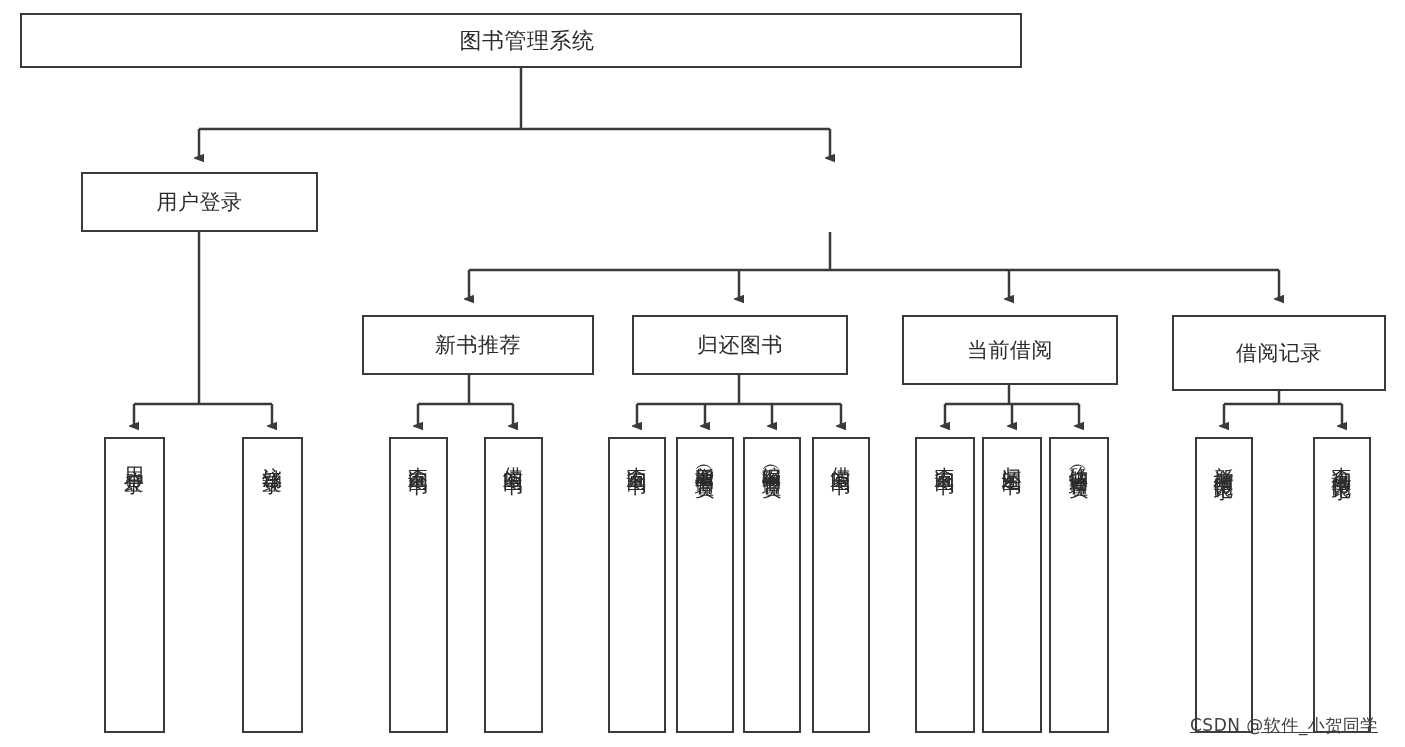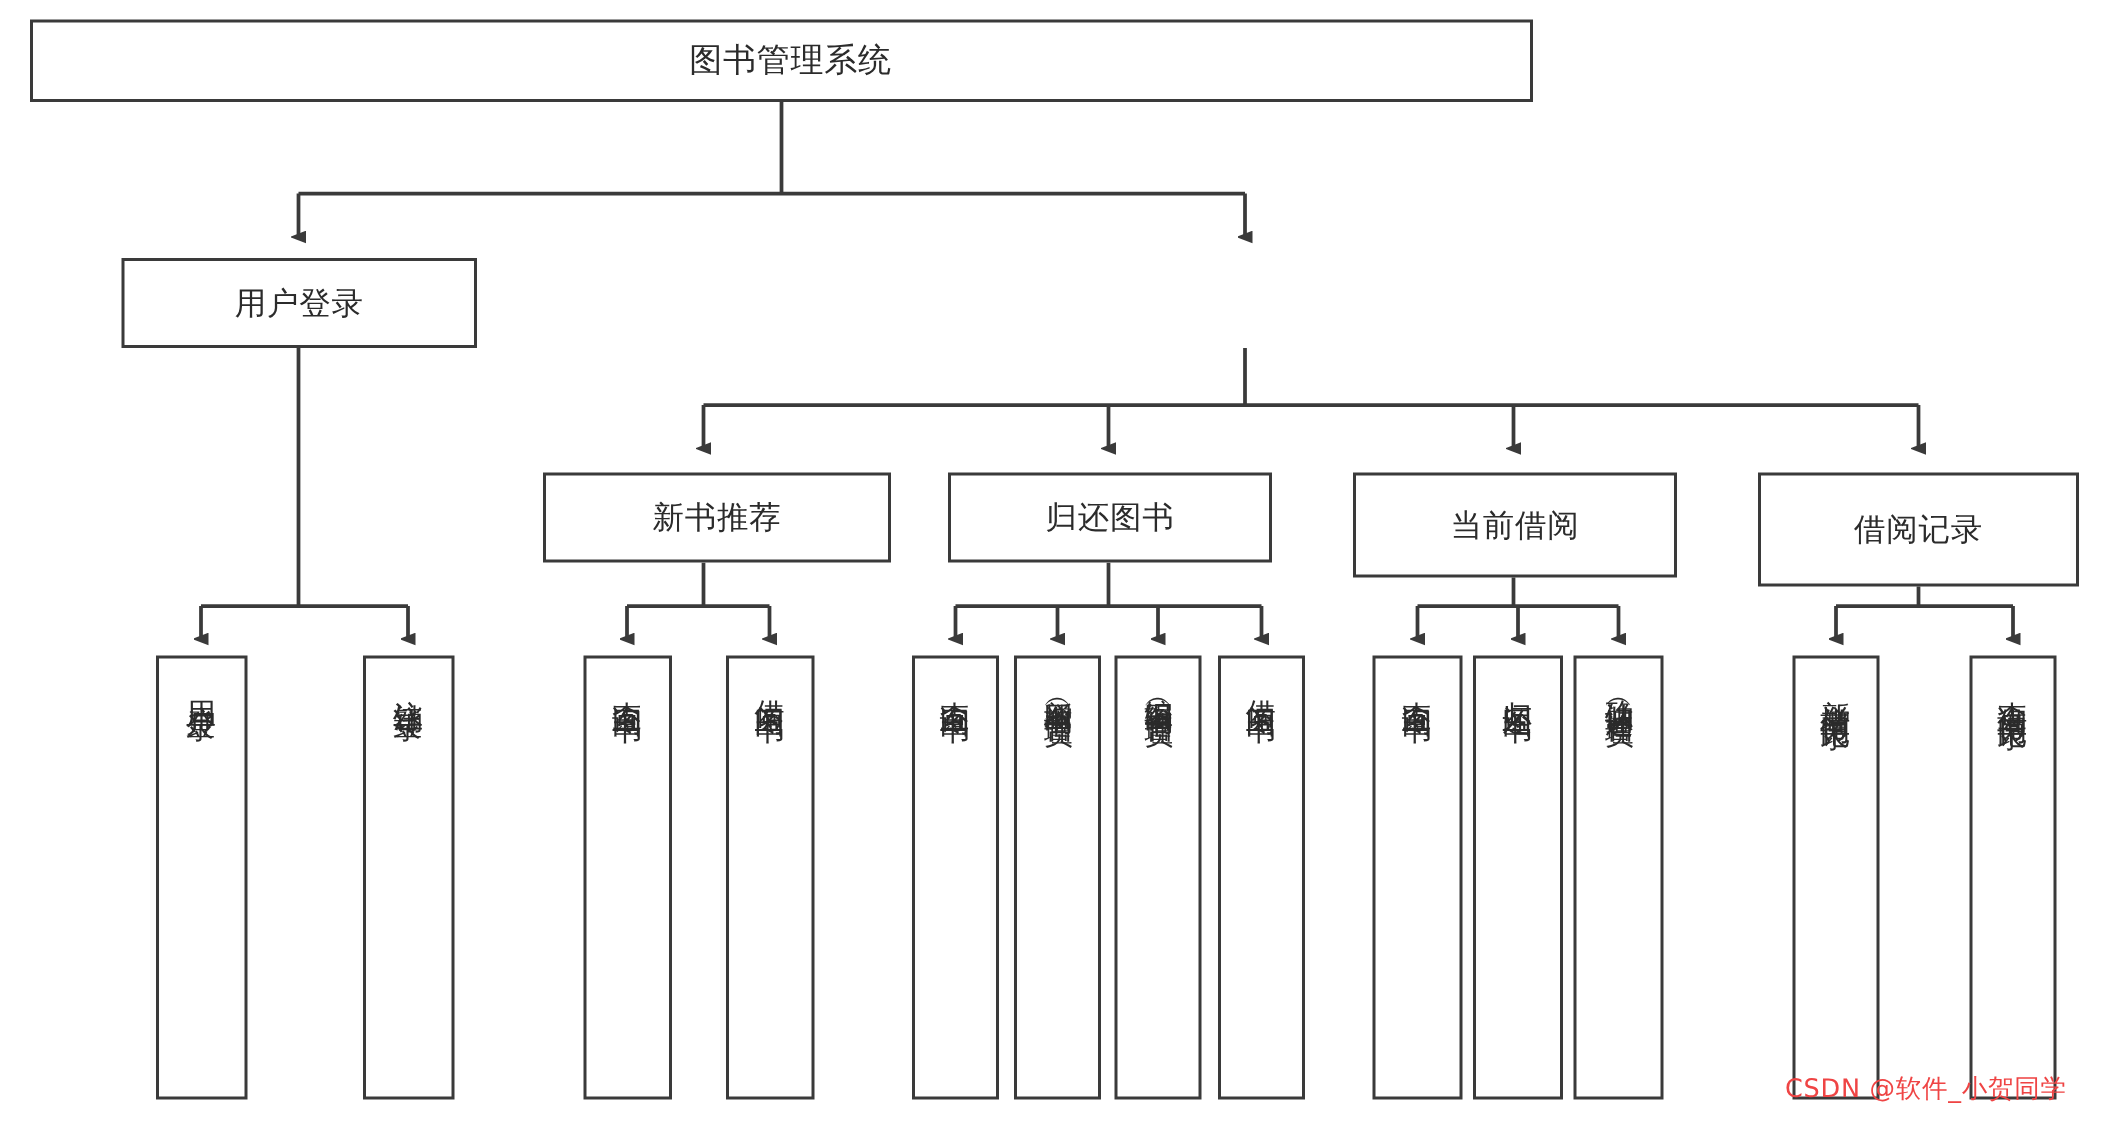--- a/index.html
+++ b/index.html
@@ -57,23 +57,24 @@
     text-orientation: upright;
     font-size: 20px;
     letter-spacing: 3px;
     line-height: 1;
     white-space: nowrap;
   }
   .node.vert.long .label { font-size: 19px; letter-spacing: 2px; }
   .watermark {
     position: absolute;
     font-size: 17px;
-    color: #ef4444;
+    color: #404040;
     white-space: nowrap;
     letter-spacing: 0.5px;
+    text-decoration: underline;
   }
 </style>
 </head>
 <body>
 
 <div id="diagram">
 
   <svg class="edges" viewBox="0 0 1405 747">
     <defs>
       <marker id="arrow" markerWidth="10" markerHeight="10" refX="4.2" refY="5" orient="auto" markerUnits="userSpaceOnUse">

